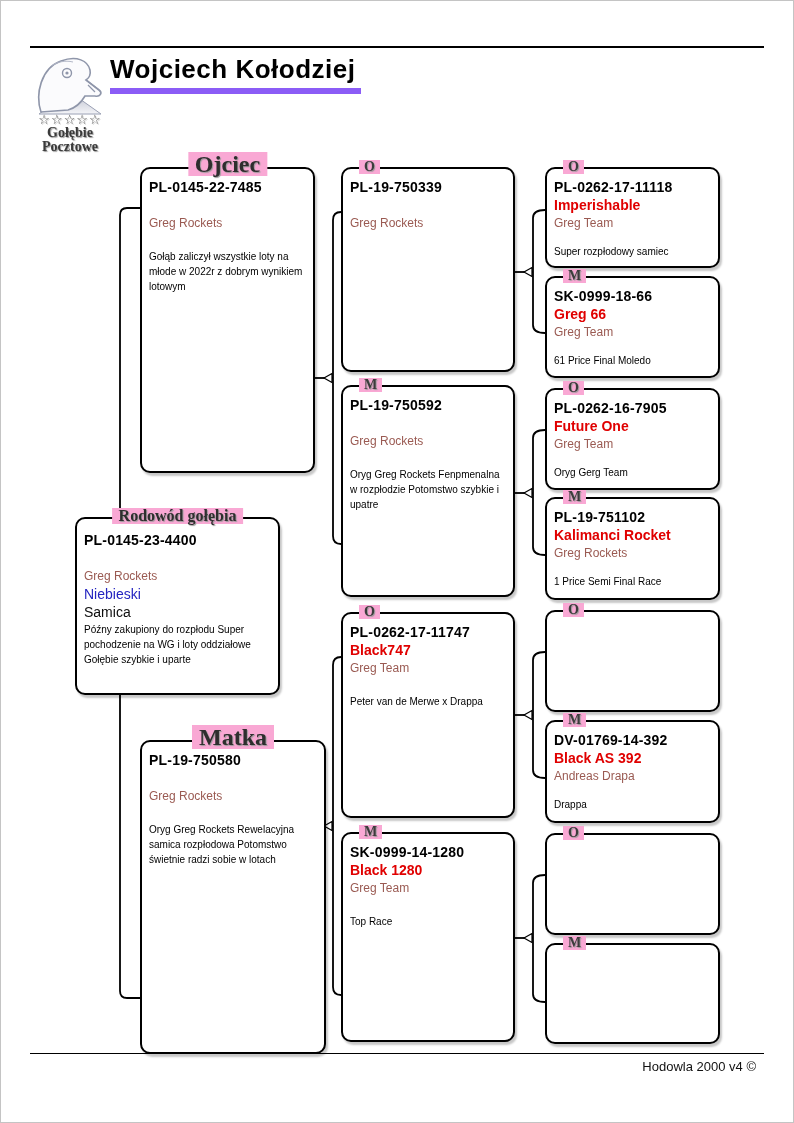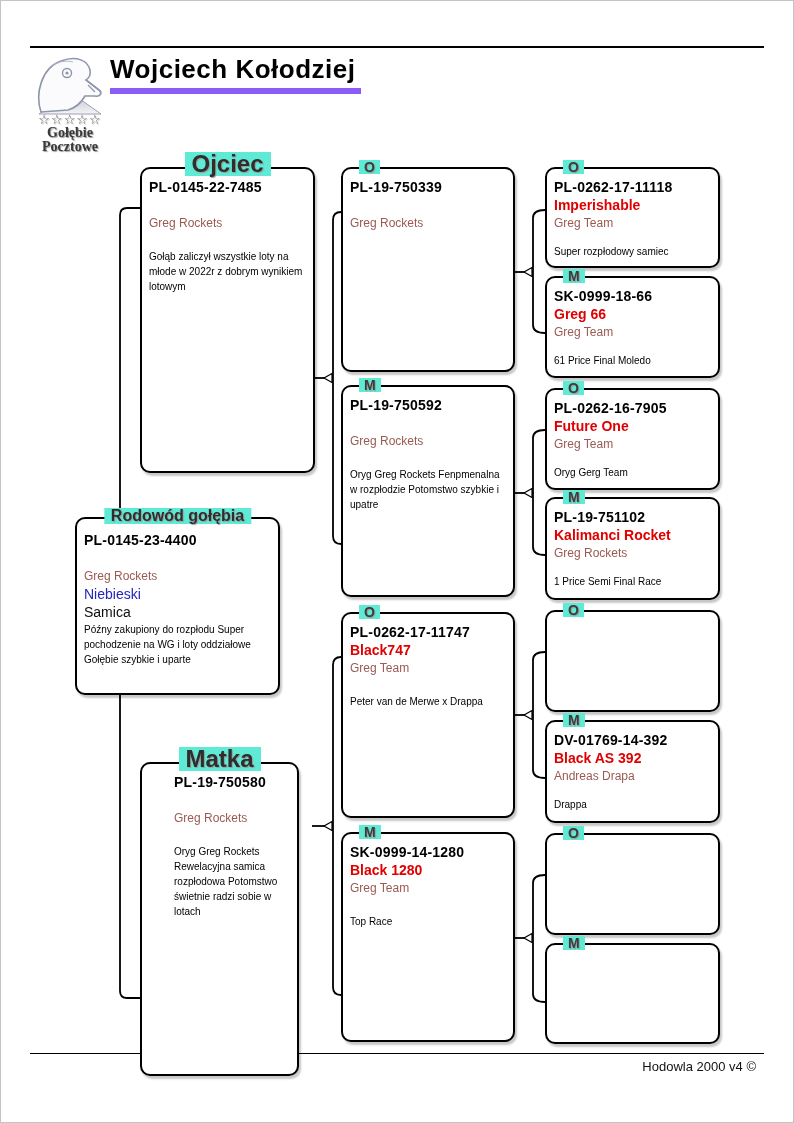--- a/index.html
+++ b/index.html
@@ -23,22 +23,22 @@
   
   .wires{position:absolute;left:0;top:0;z-index:0;}
 
   
   .pbox{
     position:absolute;box-sizing:border-box;background:#fff;
     border:2px solid #000;border-radius:10px;z-index:1;
     box-shadow:2px 3px 2px rgba(0,0,0,.22);
   }
   .legend{
-    position:absolute;background:#5eead4;padding:0 7px;white-space:nowrap;
-    font-family:Liberation Sans, sans-serif;font-weight:bold;color:#2e2e2e;
+    position:absolute;background:#f9a8d4;padding:0 7px;white-space:nowrap;
+    font-family:Liberation Serif, serif;font-weight:bold;color:#2e2e2e;
     text-shadow:1px 1px 1px #999;
   }
   .legend.lg{left:50%;transform:translateX(-50%);top:-17px;font-size:24px;line-height:24px;}
   .legend.md{left:50%;transform:translateX(-50%);top:-11px;font-size:16px;line-height:16px;}
   .legend.sm{left:16px;top:-9px;font-size:14px;line-height:14px;color:#3c3c3c;padding:0 5px;}
 
   .content{padding:9px 6px 0 7px;}
   .subject .content{padding-top:12px;}
   .ring{font-weight:bold;font-size:14px;line-height:18px;color:#000;letter-spacing:.2px;min-height:18px;}
   .name{font-weight:bold;font-size:14px;line-height:18px;color:var(--name_red,#e00000);min-height:18px;}
@@ -126,21 +126,21 @@
   <div class="content">
     <div class="ring">PL-0145-23-4400</div>
     <div class="name"></div>
     <div class="breeder">Greg Rockets</div>
     <div class="colorline">Niebieski</div>
     <div class="sexline">Samica</div>
     <div class="desc">Późny zakupiony do rozpłodu Super pochodzenie na WG i loty oddziałowe Gołębie szybkie i uparte</div>
   </div>
 </div>
 
-<div class="pbox large" style="left:140px;top:762px;width:159px;height:314px;padding-left:25px;">
+<div class="pbox large" style="left:140px;top:740px;width:186px;height:314px;">
   <span class="legend lg">Matka</span>
   <div class="content">
     <div class="ring">PL-19-750580</div>
     <div class="name"></div>
     <div class="breeder">Greg Rockets</div>
     <div class="desc">Oryg Greg Rockets Rewelacyjna samica rozpłodowa Potomstwo świetnie radzi sobie w lotach</div>
   </div>
 </div>
 
 <div class="pbox large" style="left:341px;top:167px;width:174px;height:205px;">

